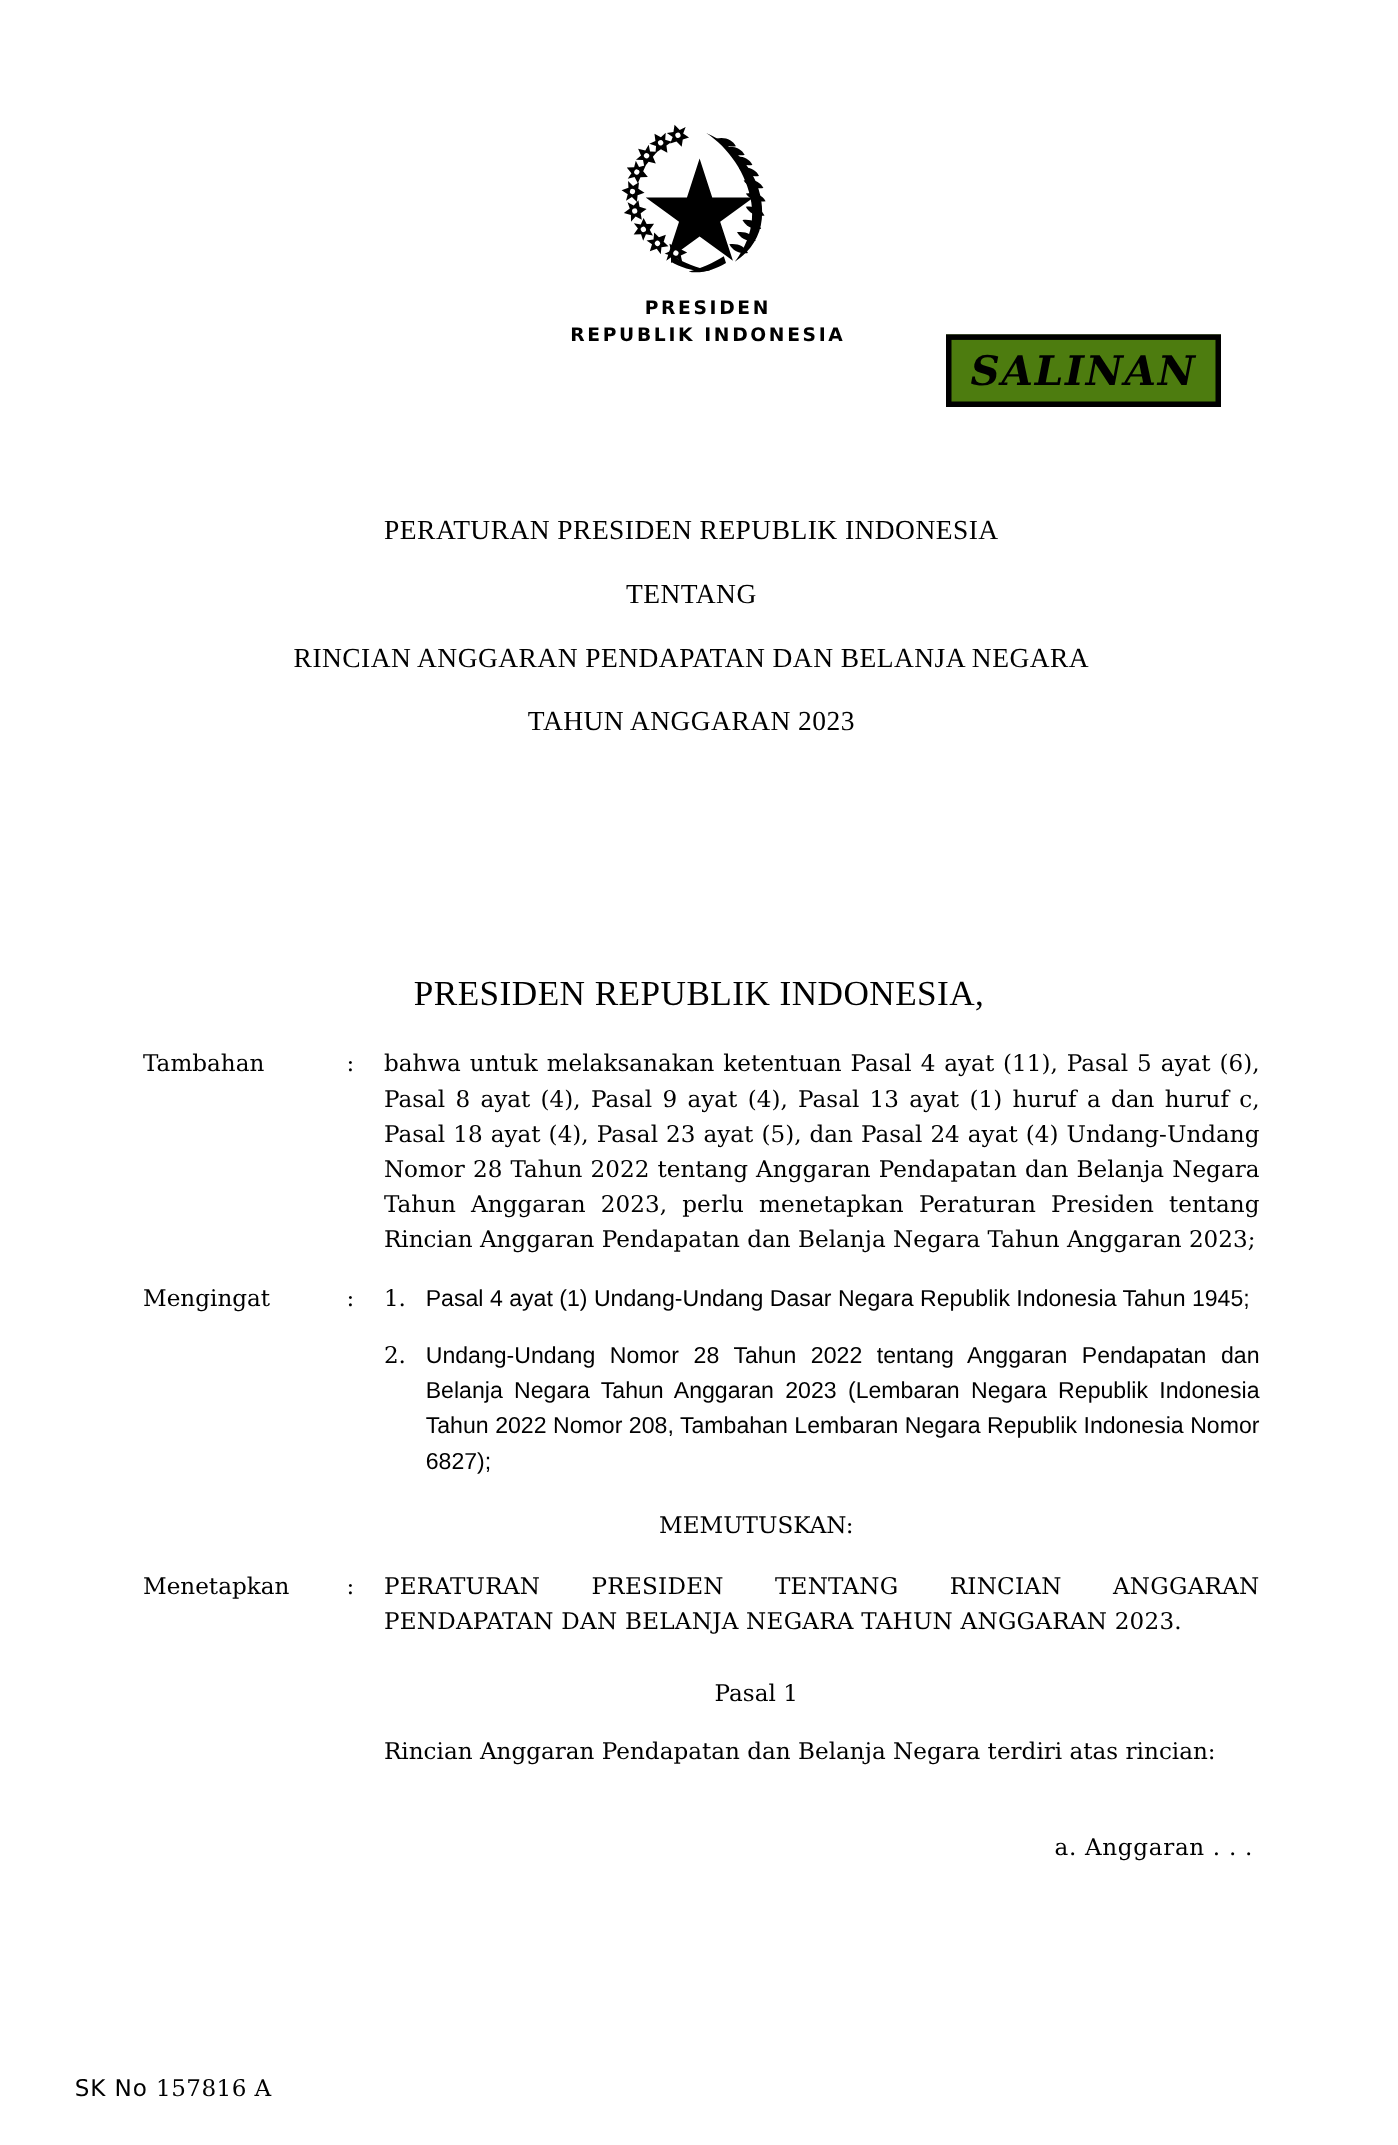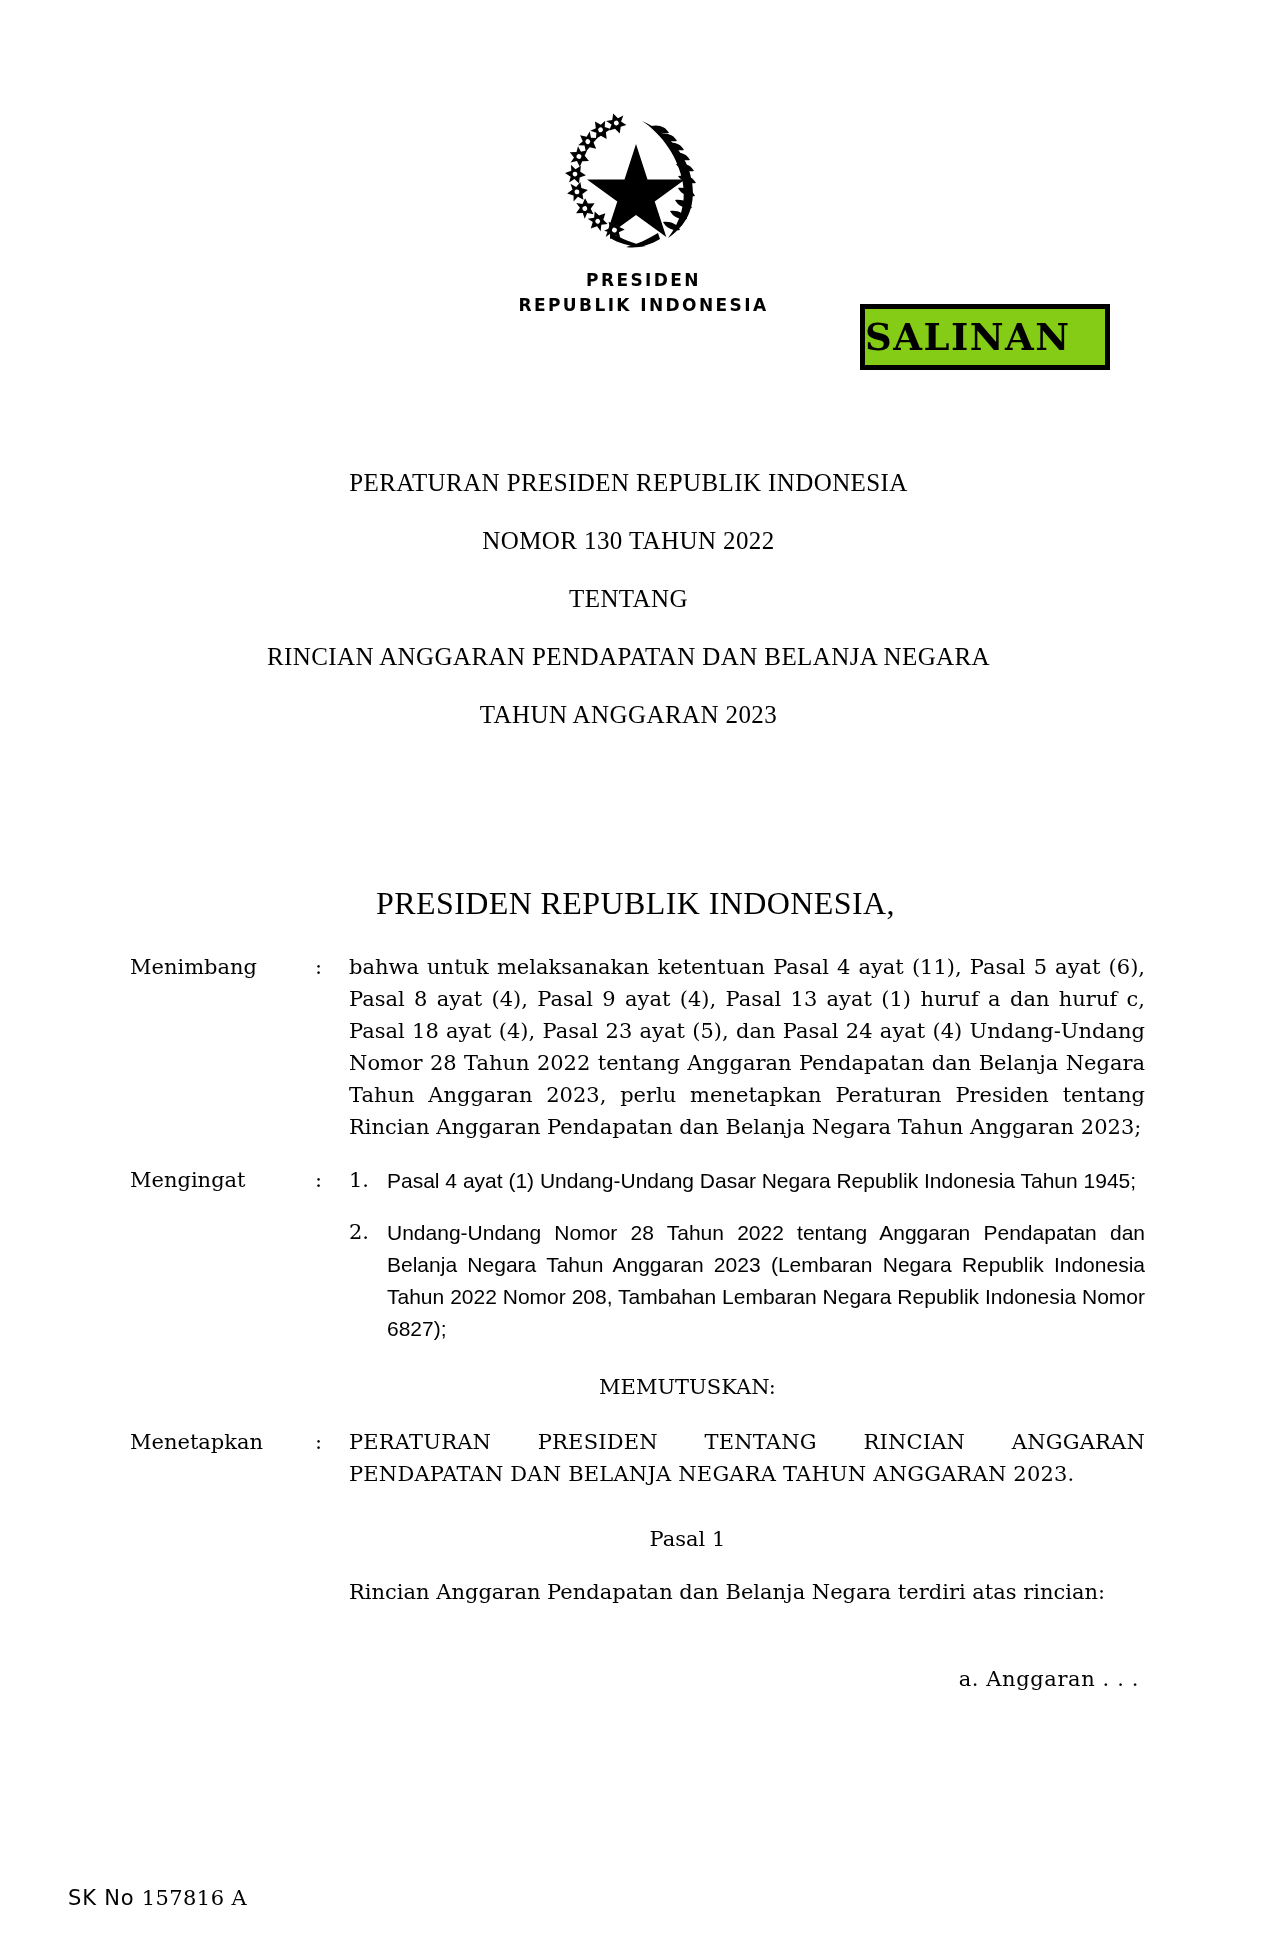--- a/index.html
+++ b/index.html
@@ -48,22 +48,23 @@
   .salinan-box {
     position: absolute;
     left: 860px;
     top: 208px;
     width: 250px;
     height: 66px;
     border: 5px solid #000;
     box-sizing: border-box;
     display: flex;
     align-items: center;
-    justify-content: flex-start;
-    background: #84cc16;
+    justify-content: center;
+    background: #4d7c0f;
+    font-style: italic;
   }
   .salinan-text {
     font-family: "DejaVu Serif", "Liberation Serif", serif;
     font-weight: 700;
     font-size: 37px;
     letter-spacing: 1.5px;
     line-height: 1;
   }
 
   .institution {
@@ -304,32 +305,31 @@
     </div>
   </div>
 
   <div class="institution">
     <div>PRESIDEN</div>
     <div>REPUBLIK INDONESIA</div>
   </div>
 
   <div class="title-block">
     <div class="tline">PERATURAN PRESIDEN REPUBLIK INDONESIA</div>
-    <div class="tline">NOMOR 130 TAHUN 2022</div>
     <div class="tline">TENTANG</div>
     <div class="tline">RINCIAN ANGGARAN PENDAPATAN DAN BELANJA NEGARA</div>
     <div class="tline">TAHUN ANGGARAN 2023</div>
   </div>
 
   <div class="signatory">PRESIDEN REPUBLIK INDONESIA,</div>
 
   <div class="body-area">
 
     <div class="clause">
-      <div class="clause-label">Menimbang</div>
+      <div class="clause-label">Tambahan</div>
       <div class="clause-colon">:</div>
       <div class="clause-content">bahwa untuk melaksanakan ketentuan Pasal 4 ayat (11), Pasal 5 ayat (6), Pasal 8 ayat (4), Pasal 9 ayat (4), Pasal 13 ayat (1) huruf a dan huruf c, Pasal 18 ayat (4), Pasal 23 ayat (5), dan Pasal 24 ayat (4) Undang-Undang Nomor 28 Tahun 2022 tentang Anggaran Pendapatan dan Belanja Negara Tahun Anggaran 2023, perlu menetapkan Peraturan Presiden tentang Rincian Anggaran Pendapatan dan Belanja Negara Tahun Anggaran 2023;</div>
     </div>
 
     <div class="clause">
       <div class="clause-label">Mengingat</div>
       <div class="clause-colon">:</div>
       <div class="clause-content">
         <div class="numbered">
           <div class="num-marker">1.</div>

